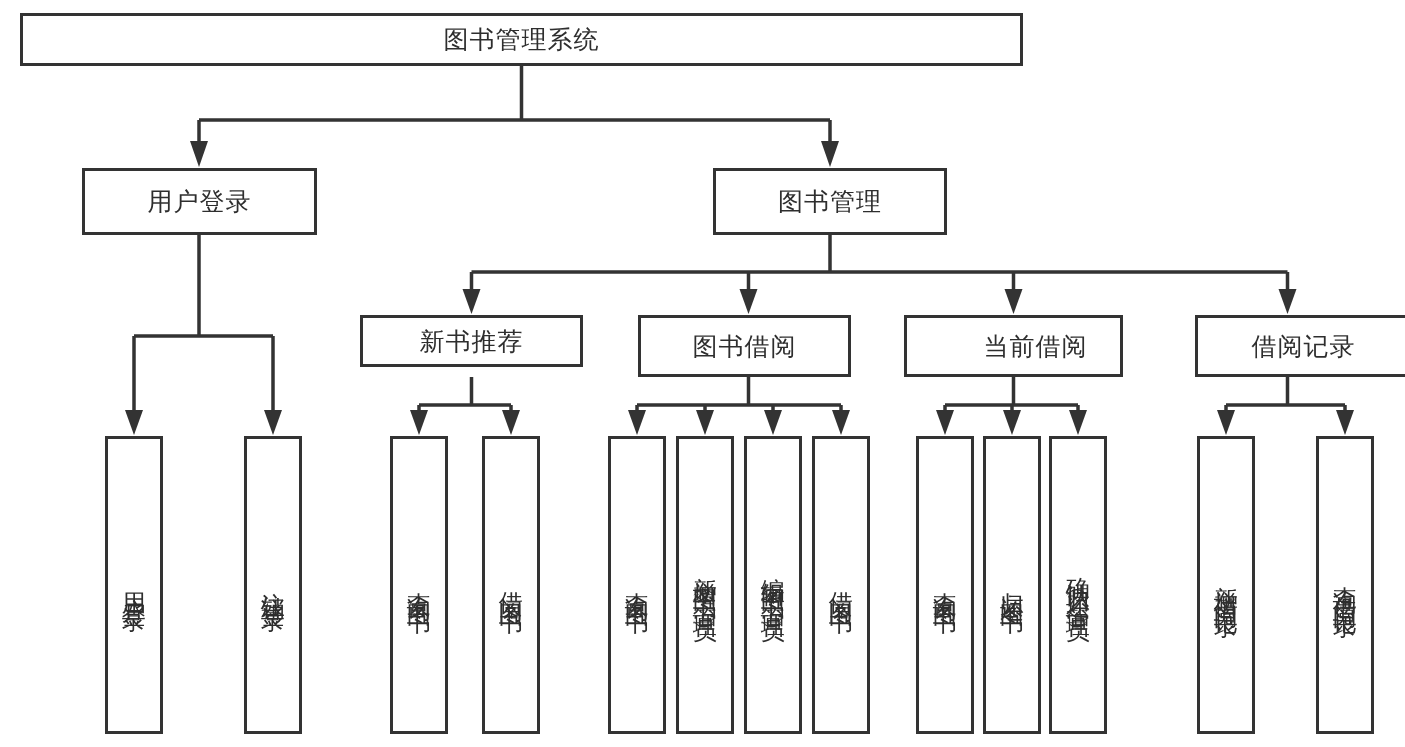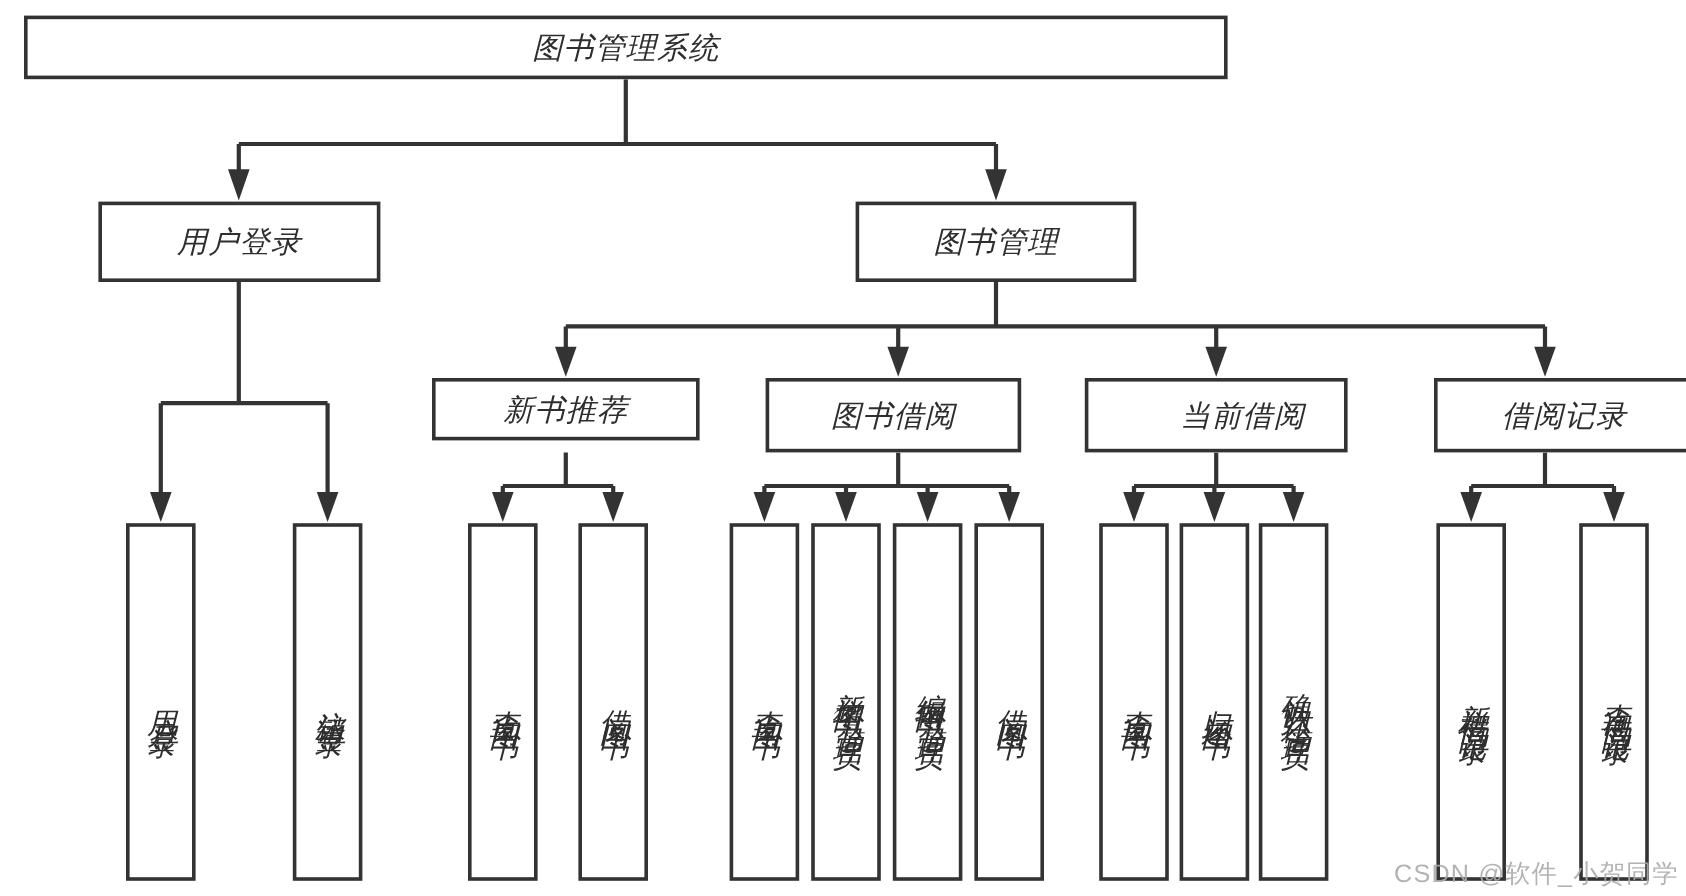--- a/index.html
+++ b/index.html
@@ -4,21 +4,21 @@
 <style>
   html,body { margin:0; padding:0; background:#ffffff; }
   .stage {
     position:relative; width:1405px; height:747px; background:#ffffff;
     font-family:"Liberation Sans","DejaVu Sans",sans-serif; overflow:hidden;
   }
   svg.connectors { position:absolute; left:0; top:0; width:1405px; height:747px; }
   .node {
     position:absolute; box-sizing:border-box; background:#ffffff;
     border:3px solid #333333; color:#2e2e2e;
-    display:flex; align-items:center; justify-content:center; text-align:center;font-style:italic;
+    display:flex; align-items:center; justify-content:center; text-align:center;
   }
   .h-node { font-size:25px; letter-spacing:1px; }
   .v-node span.vtxt {
     writing-mode:vertical-rl; text-orientation:mixed;
     font-size:24px; letter-spacing:6px; line-height:1.15; white-space:nowrap;
   }
   
   #n-root           { left:20px;   top:13px;  width:1003px; height:53px; }
   
   #n-user-login     { left:82px;   top:168px; width:235px;  height:67px; }
@@ -153,14 +153,13 @@
   <div class="node v-node leaf" id="n-cb-confirm">
     <span class="vtxt">确认归还（管理员）</span>
   </div>
   <div class="node v-node leaf" id="n-br-add">
     <span class="vtxt">新增借阅记录</span>
   </div>
   <div class="node v-node leaf" id="n-br-query">
     <span class="vtxt">查询借阅记录</span>
   </div>
 
-  <div class="watermark">CSDN @软件_小贺同学</div>
 </div>
 
 </body></html>

